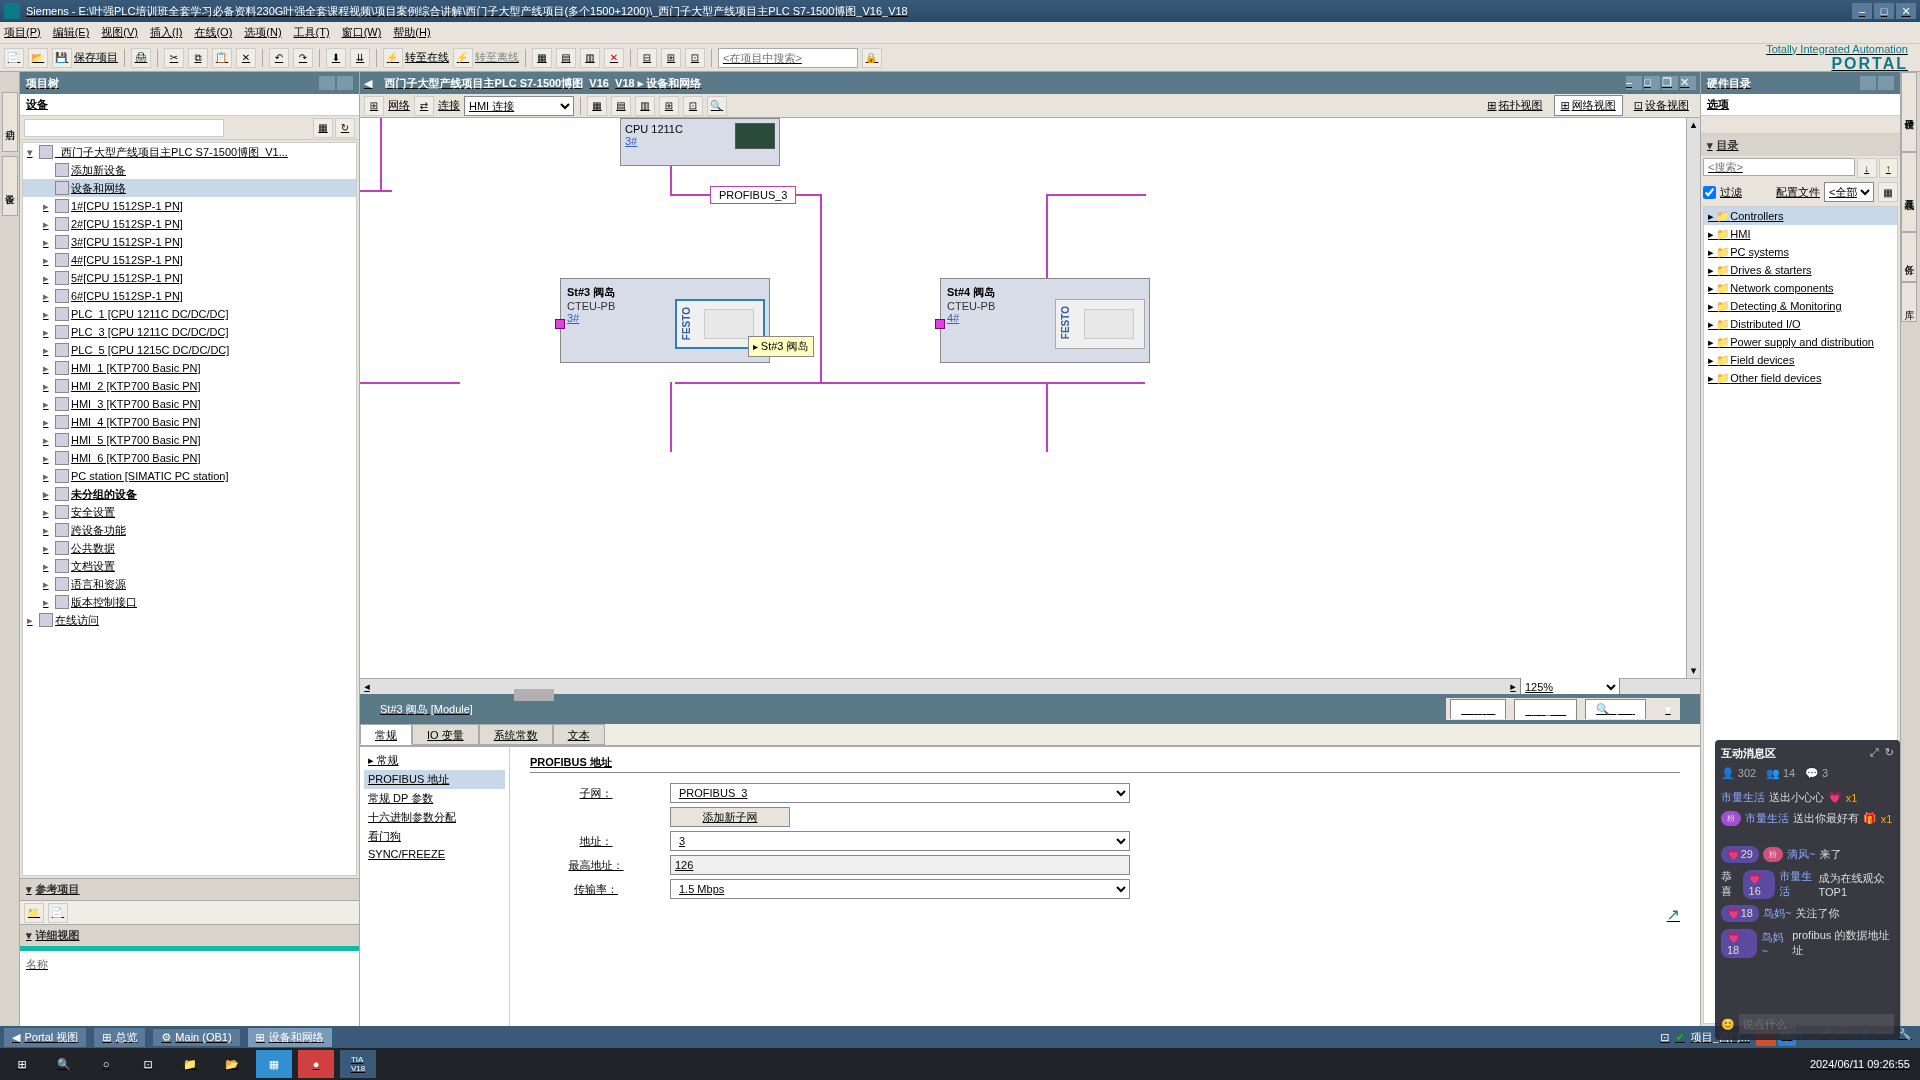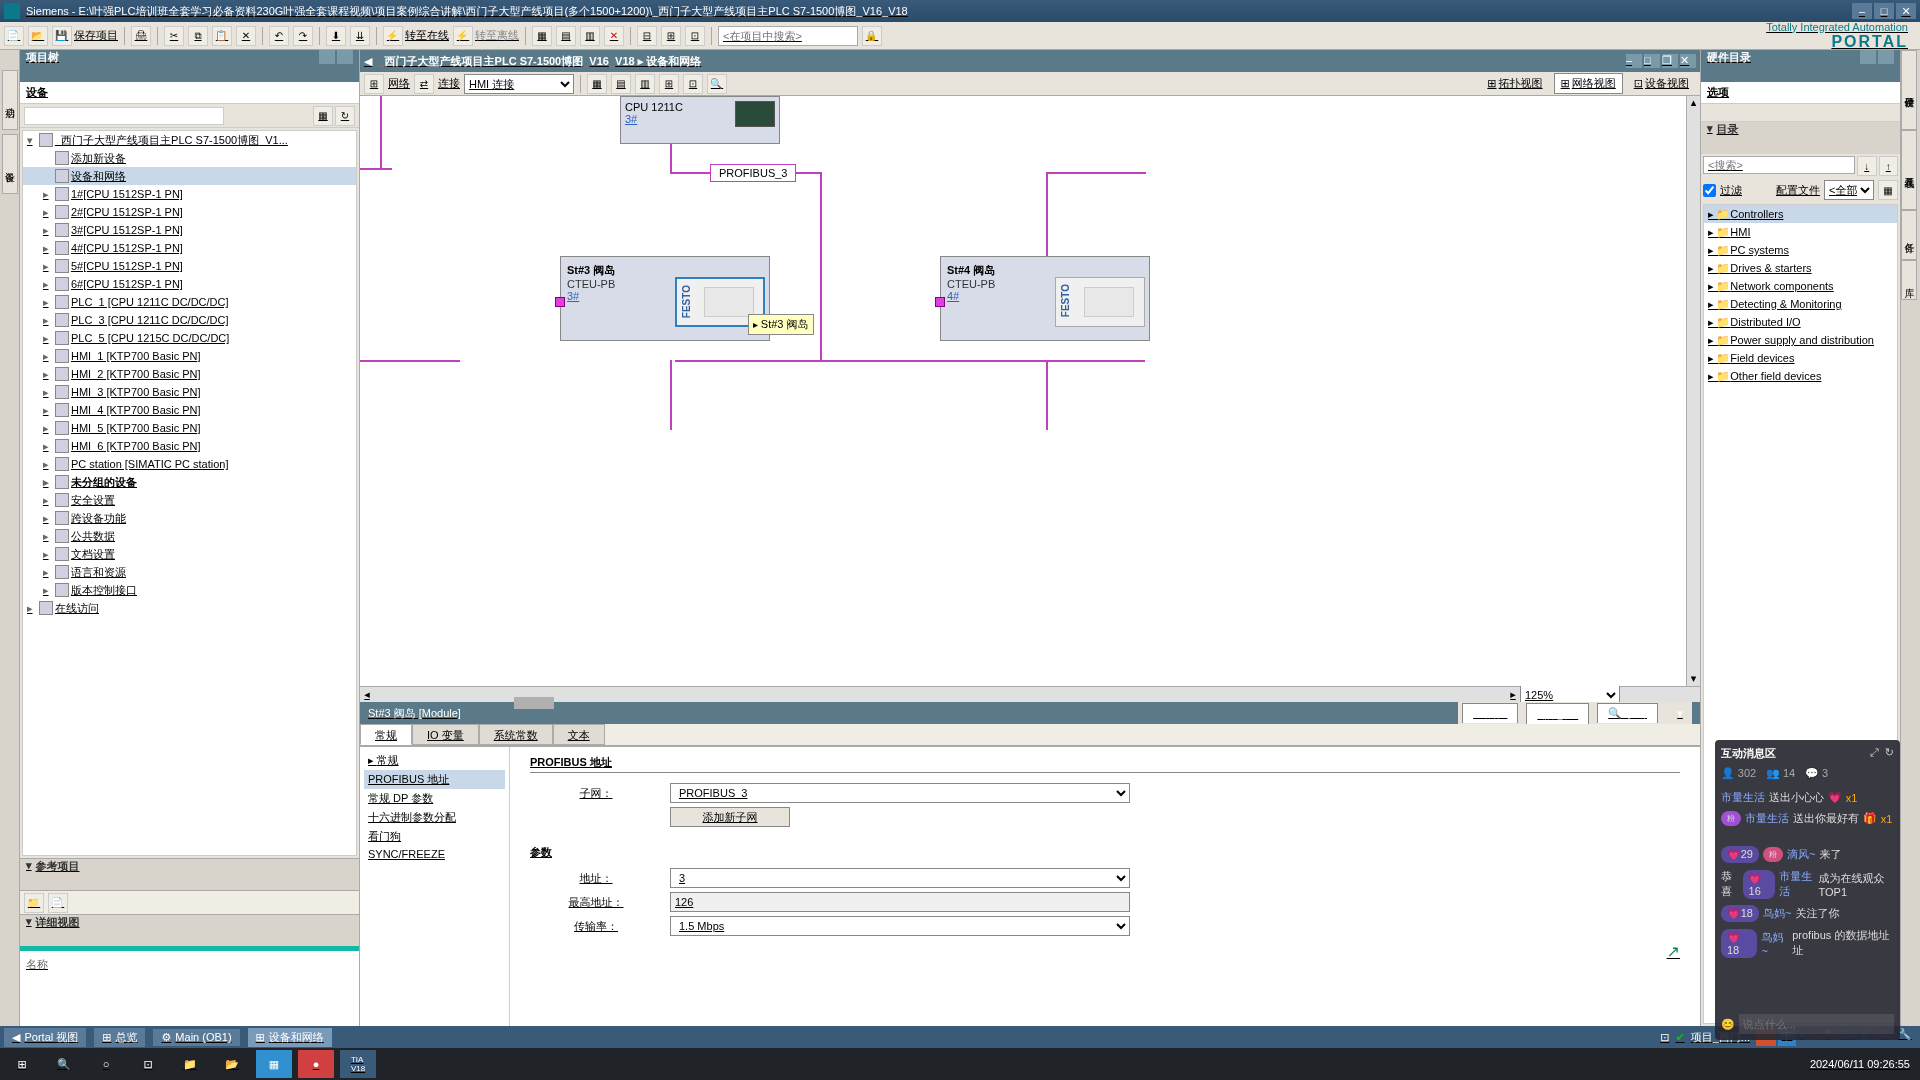--- a/index.html
+++ b/index.html
@@ -12,21 +12,21 @@
 .menubar span { cursor: pointer; }
 .toolbar { background: #e8e4dc; height: 28px; display: flex; align-items: center; padding: 0 4px; gap: 4px; border-bottom: 1px solid #aaa; }
 .tool-btn { width: 20px; height: 20px; background: #f0ede5; border: 1px solid #ccc; display: flex; align-items: center; justify-content: center; cursor: pointer; font-size: 10px; }
 .tool-sep { width: 1px; height: 18px; background: #aaa; margin: 0 2px; }
 .portal-label { margin-left: auto; color: #0a7a8a; font-size: 13px; text-align: right; padding-right: 8px; }
 .portal-label .big { font-size: 16px; font-weight: bold; letter-spacing: 2px; }
 .main-layout { flex: 1; display: flex; overflow: hidden; }
 .side-tabs { width: 20px; background: #d8d4cc; display: flex; flex-direction: column; align-items: center; padding-top: 20px; gap: 4px; border-right: 1px solid #aaa; }
 .side-tab { width: 16px; height: 60px; background: #e8e4dc; border: 1px solid #aaa; writing-mode: vertical-rl; font-size: 10px; display: flex; align-items: center; justify-content: center; cursor: pointer; }
 .project-tree { width: 340px; background: #e8e4dc; display: flex; flex-direction: column; border-right: 1px solid #aaa; }
-.panel-header { background: #5a7a8a; color: #fff; height: 32px; display: flex; align-items: flex-start; padding: 0 6px; font-weight: bold; }
+.panel-header { background: #5a7a8a; color: #fff; height: 22px; display: flex; align-items: center; padding: 0 6px; font-weight: bold; }
 .panel-header .hdr-btns { margin-left: auto; display: flex; gap: 2px; }
 .panel-header .hdr-btns span { width: 16px; height: 14px; background: #7a9aaa; cursor: pointer; }
 .device-hdr { background: #fff; height: 22px; display: flex; align-items: center; padding: 0 6px; font-weight: bold; border-bottom: 1px solid #ccc; }
 .tree-toolbar { height: 24px; display: flex; align-items: center; padding: 0 4px; gap: 4px; border-bottom: 1px solid #ccc; }
 .tree-toolbar input { width: 200px; height: 18px; border: 1px solid #ccc; padding: 0 4px; }
 .tree-body { flex: 1; overflow: auto; background: #fff; border: 1px solid #ccc; margin: 2px; }
 .tree-item { display: flex; align-items: center; height: 18px; padding-left: 4px; cursor: pointer; white-space: nowrap; }
 .tree-item.selected { background: #c8d8e8; }
 .tree-item .exp { width: 12px; color: #666; }
 .tree-item .icn { width: 14px; height: 14px; margin-right: 2px; background: #d0d0e0; border: 1px solid #888; }
@@ -47,21 +47,21 @@
 .device-box { position: absolute; background: #d8dce8; border: 1px solid #888; padding: 6px; width: 210px; height: 85px; }
 .device-box .dtitle { font-weight: bold; }
 .device-box .dtype { color: #333; }
 .device-box .dlink { color: #3060c0; text-decoration: underline; cursor: pointer; }
 .device-box .dimg { position: absolute; right: 4px; top: 20px; width: 90px; height: 50px; background: #f0f0f0; border: 1px solid #aaa; display: flex; align-items: center; justify-content: center; }
 .device-box .port { position: absolute; left: -6px; top: 40px; width: 10px; height: 10px; background: #e040e0; border: 1px solid #800080; }
 .festo { writing-mode: vertical-rl; transform: rotate(180deg); color: #3060a0; font-weight: bold; font-size: 10px; position: absolute; left: 4px; top: 6px; }
 .tooltip { position: absolute; background: #ffffc0; border: 1px solid #888; padding: 2px 4px; font-size: 10px; }
 .hscroll { height: 16px; background: #e0e0e0; display: flex; align-items: center; border-top: 1px solid #aaa; }
 .hscroll .zoom { margin-left: auto; width: 100px; }
-.inspector-hdr { background: #5a7a8a; color: #fff; height: 22px; display: flex; align-items: center; padding: 0 8px; }
+.inspector-hdr { background: #5a7a8a; color: #fff; height: 30px; display: flex; align-items: center; padding: 0 20px; }
 .inspector-tabs { height: 22px; display: flex; align-items: center; gap: 8px; padding: 0 4px; background: #e8e4dc; }
 .inspector-tabs .itab { padding: 2px 10px; background: #fff; border: 1px solid #888; border-bottom: none; cursor: pointer; }
 .main-tabs { height: 22px; display: flex; background: #f0ede5; border-bottom: 1px solid #aaa; }
 .main-tabs .mtab { padding: 3px 14px; border: 1px solid #aaa; background: #e0dcd4; cursor: pointer; }
 .main-tabs .mtab.active { background: #fff; border-bottom: 1px solid #fff; }
 .inspector-body { flex: 0 0 280px; display: flex; background: #fff; border-top: 1px solid #aaa; }
 .prop-nav { width: 150px; border-right: 1px solid #ccc; padding: 4px; }
 .prop-nav div { padding: 2px 4px; cursor: pointer; }
 .prop-nav div.sel { background: #c8d8e8; }
 .prop-content { flex: 1; padding: 8px 20px; overflow: auto; }
@@ -96,20 +96,31 @@
   <div class="titlebar">
     <span style="width:16px;height:16px;background:#0a7a8a;margin-right:6px"></span>
     <span>Siemens  -  E:\叶强PLC培训班全套学习必备资料230G叶强全套课程视频\项目案例综合讲解\西门子大型产线项目(多个1500+1200)\_西门子大型产线项目主PLC S7-1500博图_V16_V18</span>
     <div class="titlebar-btns">
       <span>–</span>
       <span>□</span>
       <span>✕</span>
     </div>
   </div>
 
+  <div class="menubar">
+    <span>项目(P)</span>
+    <span>编辑(E)</span>
+    <span>视图(V)</span>
+    <span>插入(I)</span>
+    <span>在线(O)</span>
+    <span>选项(N)</span>
+    <span>工具(T)</span>
+    <span>窗口(W)</span>
+    <span>帮助(H)</span>
+  </div>
 
   <div class="toolbar">
     <div class="tool-btn">📄</div>
     <div class="tool-btn">📂</div>
     <span style="display:flex;align-items:center;gap:2px">
         <span class="tool-btn">💾</span>
         <span>保存项目</span>
       </span>
     <div class="tool-sep"></div>
     <div class="tool-btn">🖨</div>
@@ -458,21 +469,20 @@
         <div class="prop-content">
           <div class="prop-section">PROFIBUS 地址</div>
           <div class="prop-row">
             <label>子网：</label>
             <select class="inp"><option>PROFIBUS_3</option></select>
           </div>
           <div class="prop-row">
             <label></label>
             <div class="btn">添加新子网</div>
           </div>
-          <div class="prop-sub" style="margin-top:18px">参数</div>
           <div class="prop-row">
             <label>地址：</label>
             <select class="inp"><option>3</option></select>
           </div>
           <div class="prop-row">
             <label>最高地址：</label>
             <input class="inp" style="background: rgb(240, 240, 240);" value="126">
           </div>
           <div class="prop-row">
             <label>传输率：</label>

